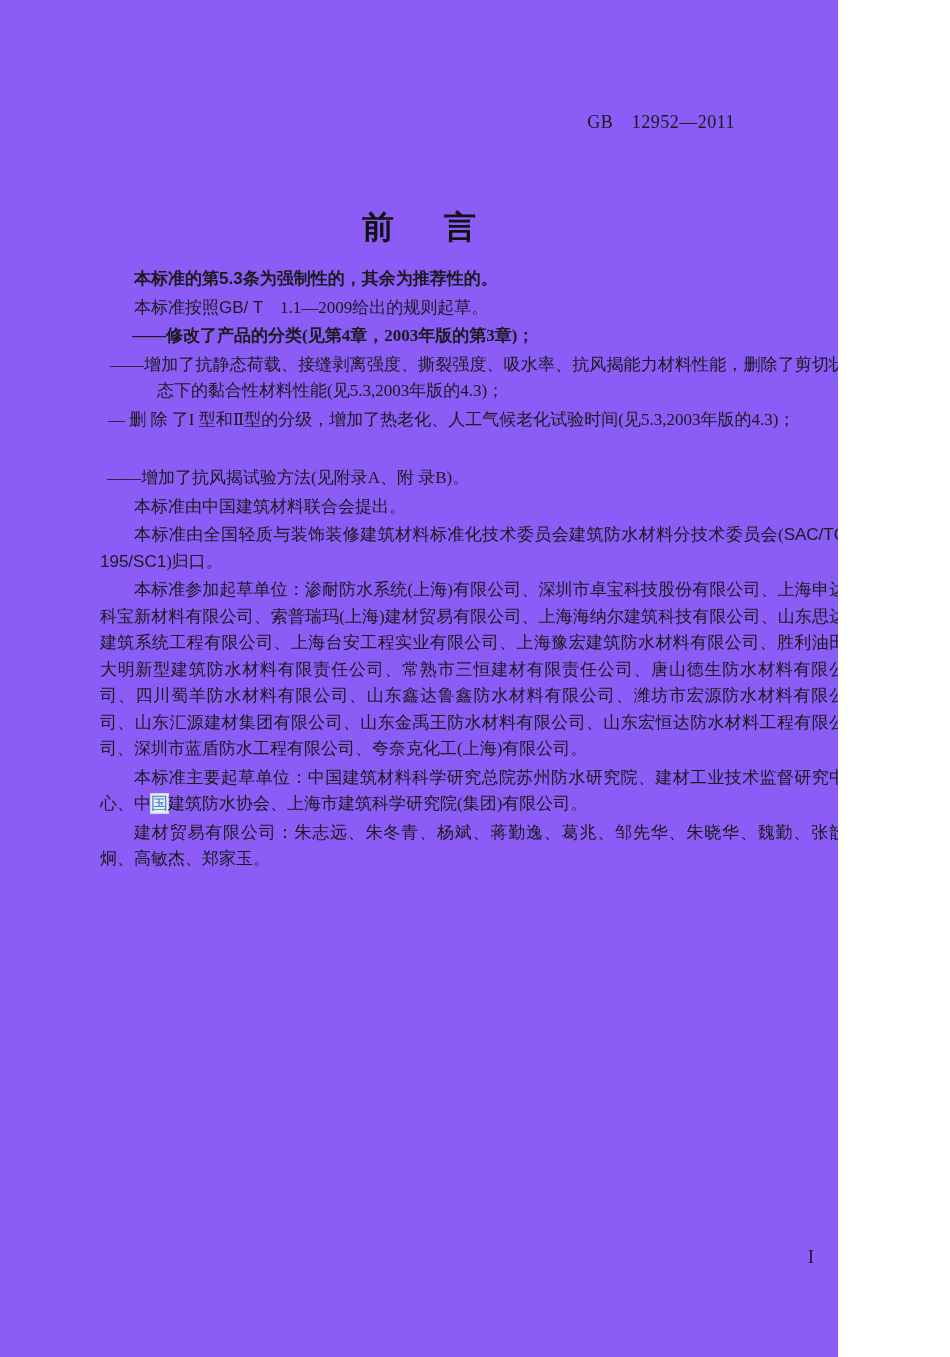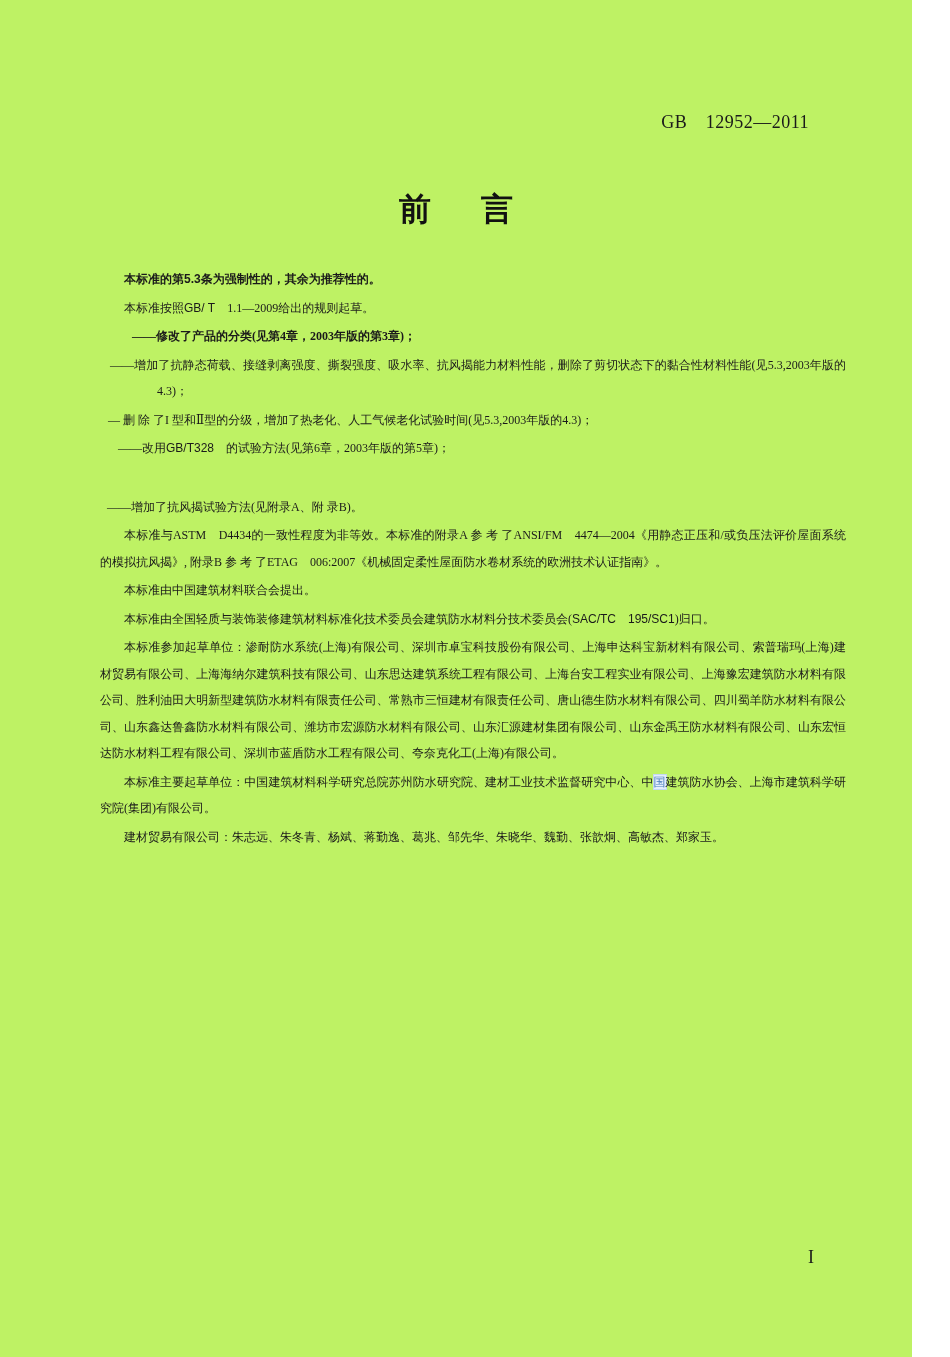--- a/index.html
+++ b/index.html
@@ -2,56 +2,56 @@
 <html><head>
 <meta charset="utf-8">
 <style>
   html, body {
     margin: 0;
     padding: 0;
     background: #ffffff;
   }
   .page {
     position: relative;
-    width: 912px;
+    width: 838px;
     height: 1357px;
-    background: #bef264;
+    background: #8b5cf6;
     font-family: "Liberation Serif", "DejaVu Serif", serif;
     color: #1a1a1a;
     overflow: hidden;
   }
   .header-code {
     position: absolute;
     top: 110px;
     right: 103px;
     font-size: 18px;
     letter-spacing: 0.5px;
     white-space: pre;
   }
   .doc-title {
     position: absolute;
-    top: 188px;
+    top: 206px;
     left: 0;
     width: 100%;
     margin: 0;
     text-align: center;
     font-family: "Liberation Sans", "DejaVu Sans", sans-serif;
     font-weight: 700;
     font-size: 32px;
     letter-spacing: 0.28em;
     text-indent: 0.28em;
     white-space: pre;
     color: #111111;
   }
   .content {
     position: absolute;
     top: 266px;
     left: 100px;
     width: 746px;
-    font-size: 12px;
+    font-size: 17px;
     line-height: 26.5px;
     text-align: justify;
   }
   .para { margin: 0 0 2px 0; }
   .indent { text-indent: 2em; }
   .bold-lead {
     font-weight: 700;
     font-family: "Liberation Sans", "DejaVu Sans", sans-serif;
   }
   .change-1 { padding-left: 57px; text-indent: -25px; font-weight: bold; }
@@ -79,23 +79,21 @@
   <div class="header-code">GB　12952—2011</div>
 
   <h1 class="doc-title">前　言</h1>
 
   <main class="content">
       <p class="para indent bold-lead"><span>本标准的第5.3条为强制性的，其余为推荐性的。</span></p>
       <p class="para indent"><span>本标准按照</span><span class="latin">GB/ T</span><span>　1.1—2009给出的规则起草。</span></p>
       <p class="para change-1"><span>——修改了产品的分类(见第4章，2003年版的第3章)；</span></p>
       <p class="para change-2"><span>——增加了抗静态荷载、接缝剥离强度、撕裂强度、吸水率、抗风揭能力材料性能，删除了剪切状态下的黏合性材料性能(见5.3,2003年版的4.3)；</span></p>
       <p class="para change-3"><span>— 删 除 了I 型和Ⅱ型的分级，增加了热老化、人工气候老化试验时间(见5.3,2003年版的4.3)；</span></p>
-      <p class="para change-4"><span>——改用</span><span class="latin">GB/T328</span><span>　的试验方法(见第6章，2003年版的第5章)；</span></p>
       <p class="para change-5"><span>——增加了抗风揭试验方法(见附录A、附 录B)。</span></p>
-      <p class="para indent"><span>本标准与ASTM　D4434的一致性程度为非等效。本标准的附录A 参 考 了ANSI/FM　4474—2004《用静态正压和/或负压法评价屋面系统的模拟抗风揭》, 附录B 参 考 了ETAG　006:2007《机械固定柔性屋面防水卷材系统的欧洲技术认证指南》。</span></p>
       <p class="para indent"><span>本标准由中国建筑材料联合会提出。</span></p>
       <p class="para indent"><span>本标准由全国轻质与装饰装修建筑材料标准化技术委员会建筑防水材料分技术委员会(</span><span class="latin">SAC/TC　195/SC1</span><span>)归口。</span></p>
       <p class="para indent"><span>本标准参加起草单位：渗耐防水系统(上海)有限公司、深圳市卓宝科技股份有限公司、上海申达科宝新材料有限公司、索普瑞玛(上海)建材贸易有限公司、上海海纳尔建筑科技有限公司、山东思达建筑系统工程有限公司、上海台安工程实业有限公司、上海豫宏建筑防水材料有限公司、胜利油田大明新型建筑防水材料有限责任公司、常熟市三恒建材有限责任公司、唐山德生防水材料有限公司、四川蜀羊防水材料有限公司、山东鑫达鲁鑫防水材料有限公司、潍坊市宏源防水材料有限公司、山东汇源建材集团有限公司、山东金禹王防水材料有限公司、山东宏恒达防水材料工程有限公司、深圳市蓝盾防水工程有限公司、夸奈克化工(上海)有限公司。</span></p>
       <p class="para indent"><span>本标准主要起草单位：中国建筑材料科学研究总院苏州防水研究院、建材工业技术监督研究中心、中</span><span class="highlight">国</span><span>建筑防水协会、上海市建筑科学研究院(集团)有限公司。</span></p>
       <p class="para indent"><span>建材贸易有限公司：朱志远、朱冬青、杨斌、蒋勤逸、葛兆、邹先华、朱晓华、魏勤、张歆炯、高敏杰、郑家玉。</span></p>
     </main>
 
   <div class="page-number">I</div>
 </div>
 

